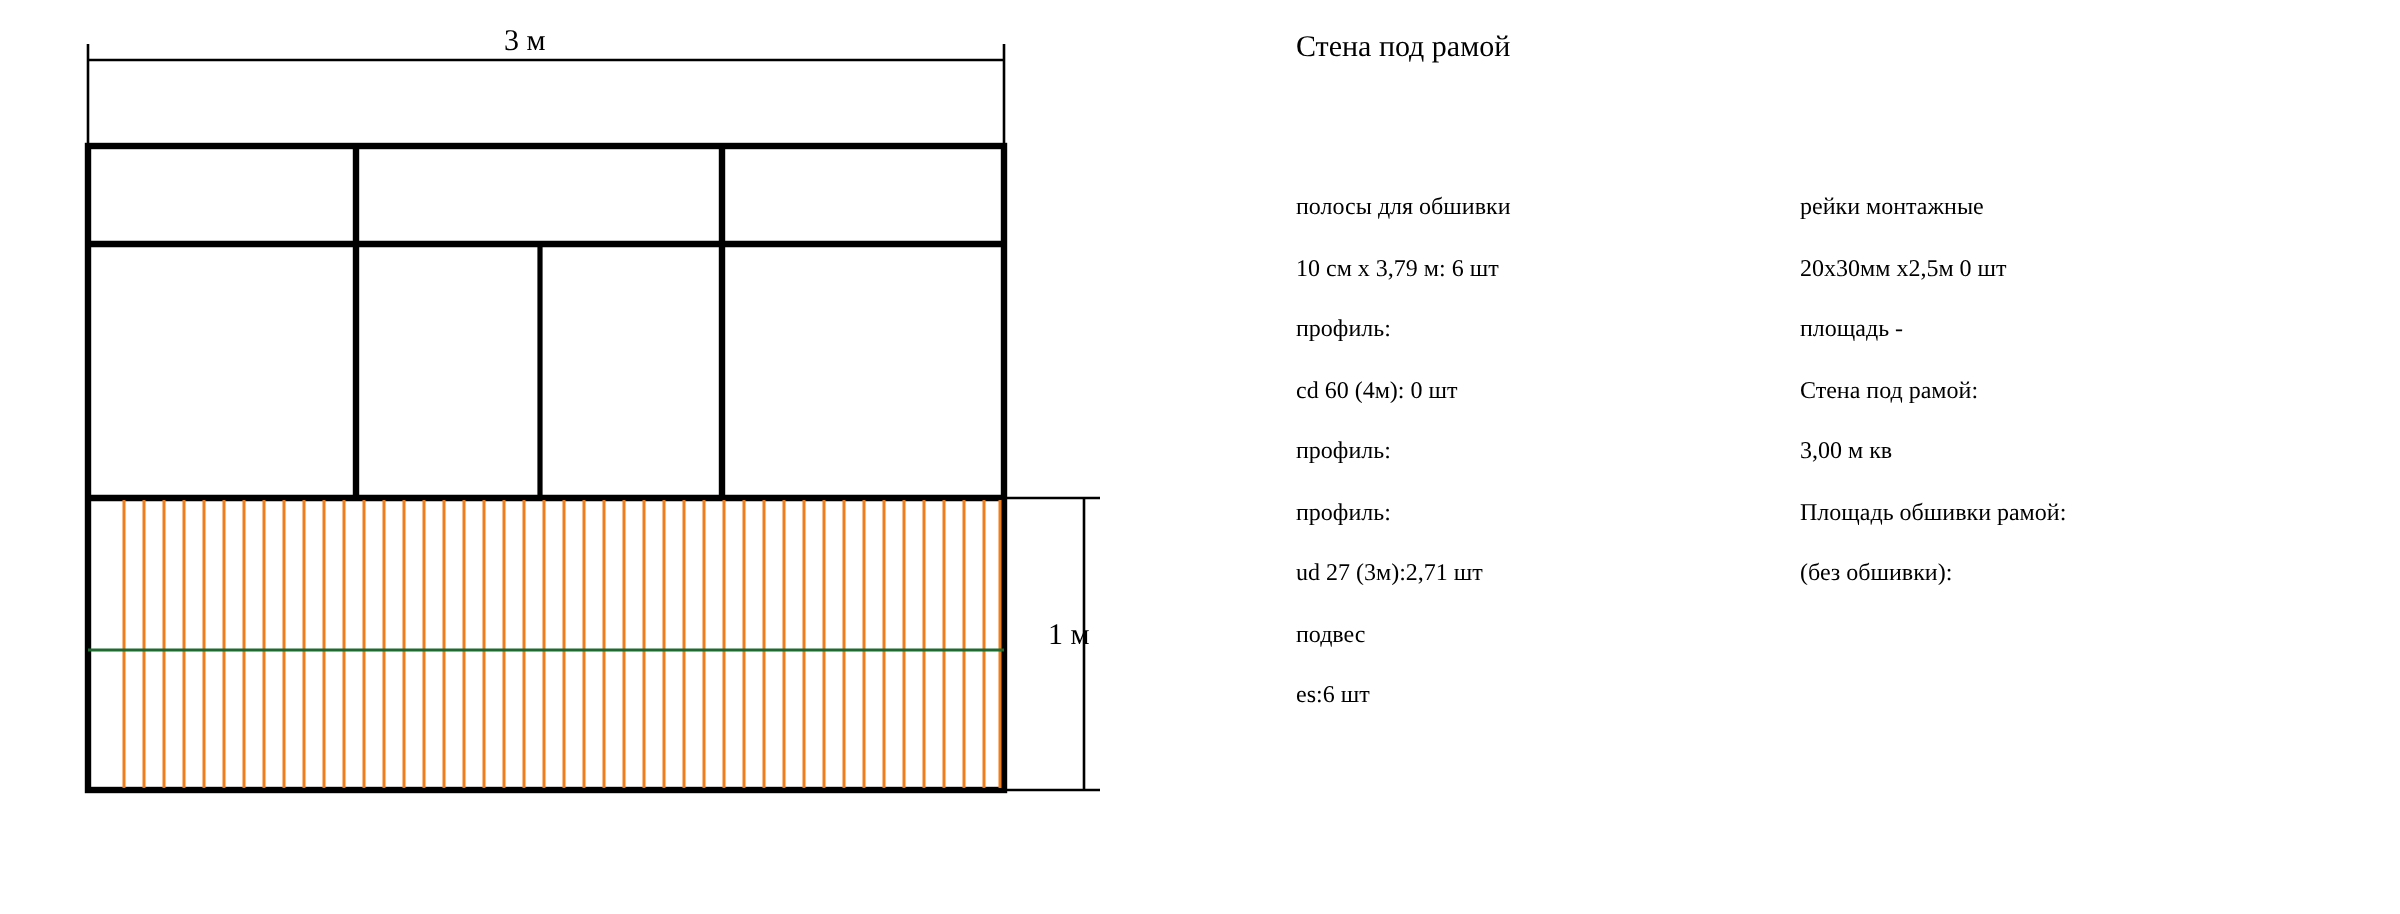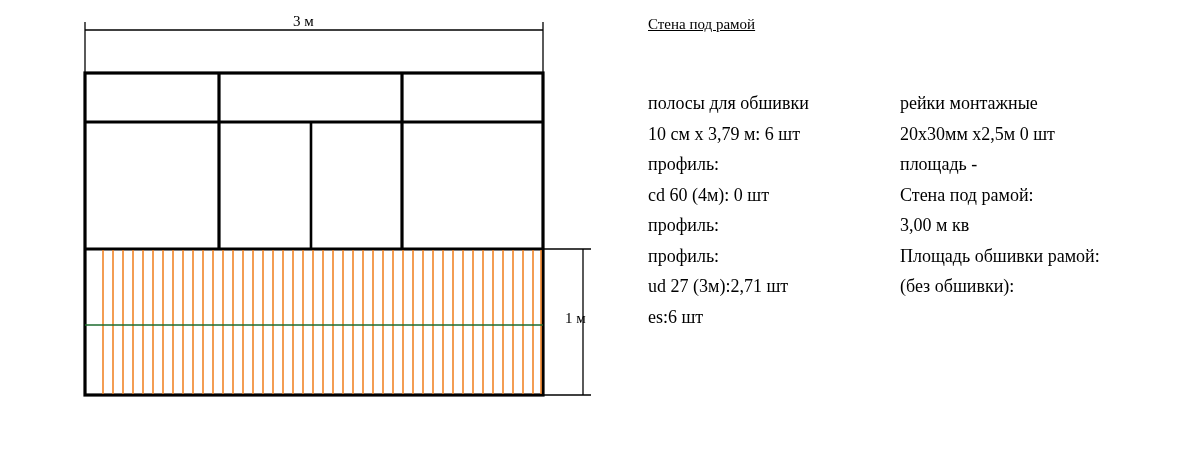--- a/index.html
+++ b/index.html
@@ -16,21 +16,20 @@
     overflow: hidden;
   }
 
   
   #drawing {
     position: absolute;
     left: 0;
     top: 0;
     width: 620px;
     height: 457px;
-    margin-left: 41px;
   }
   #drawing svg {
     display: block;
   }
 
   .dim-label {
     position: absolute;
     font-family: "Liberation Serif", serif;
     font-size: 15px;
     color: #000000;
@@ -52,26 +51,25 @@
     top: 0;
     width: 560px;
     height: 457px;
   }
   #panel-title {
     position: absolute;
     left: 8px;
     top: 16px;
     font-size: 15px;
     white-space: nowrap;
-    text-decoration: underline;
   }
   .col {
     position: absolute;
     top: 88px;
-    font-size: 18px;
+    font-size: 12px;
     line-height: 30.5px;
   }
   #col-left {
     left: 8px;
     width: 250px;
   }
   #col-right {
     left: 260px;
     width: 290px;
   }
@@ -173,20 +171,21 @@
   <div id="panel-title">Стена под рамой</div>
 
   <div class="col" id="col-left">
     <div class="line">полосы для обшивки</div>
     <div class="line">10 см х 3,79 м: 6 шт</div>
     <div class="line">профиль:</div>
     <div class="line">cd 60 (4м): 0 шт</div>
     <div class="line">профиль:</div>
     <div class="line">профиль:</div>
     <div class="line">ud 27 (3м):2,71 шт</div>
+    <div class="line">подвес</div>
     <div class="line">es:6 шт</div>
   </div>
 
   <div class="col" id="col-right">
     <div class="line">рейки монтажные</div>
     <div class="line">20х30мм х2,5м 0 шт</div>
     <div class="line">площадь -</div>
     <div class="line">Стена под рамой:</div>
     <div class="line">3,00 м кв</div>
     <div class="line">Площадь обшивки рамой:</div>

